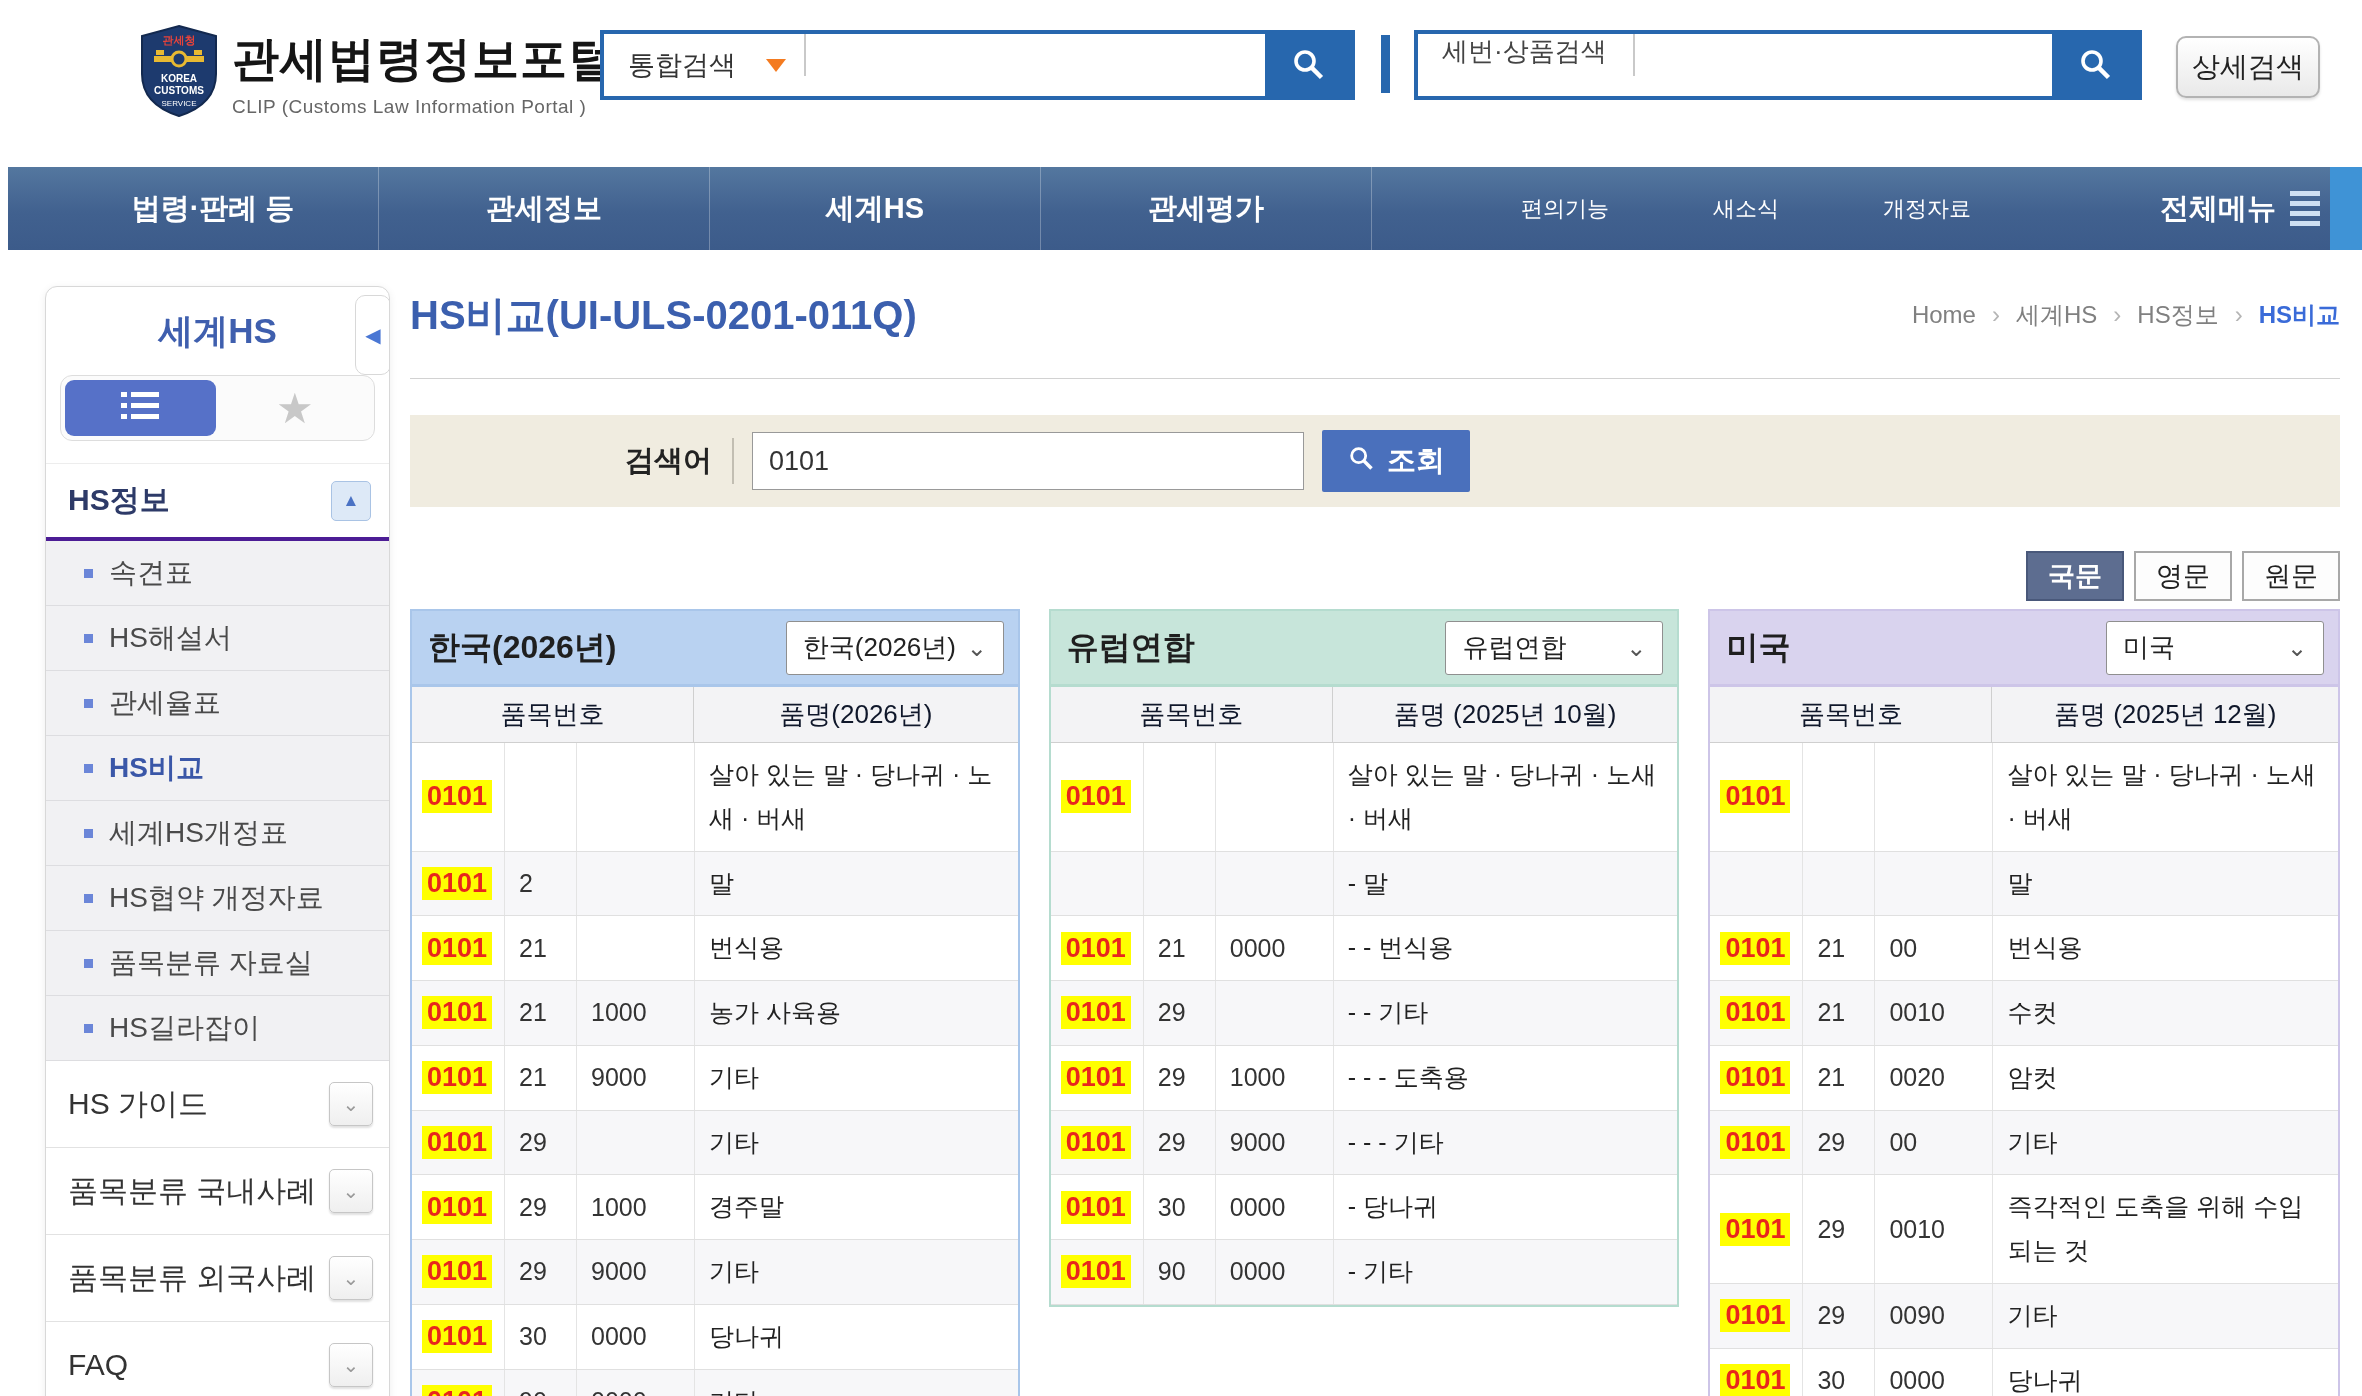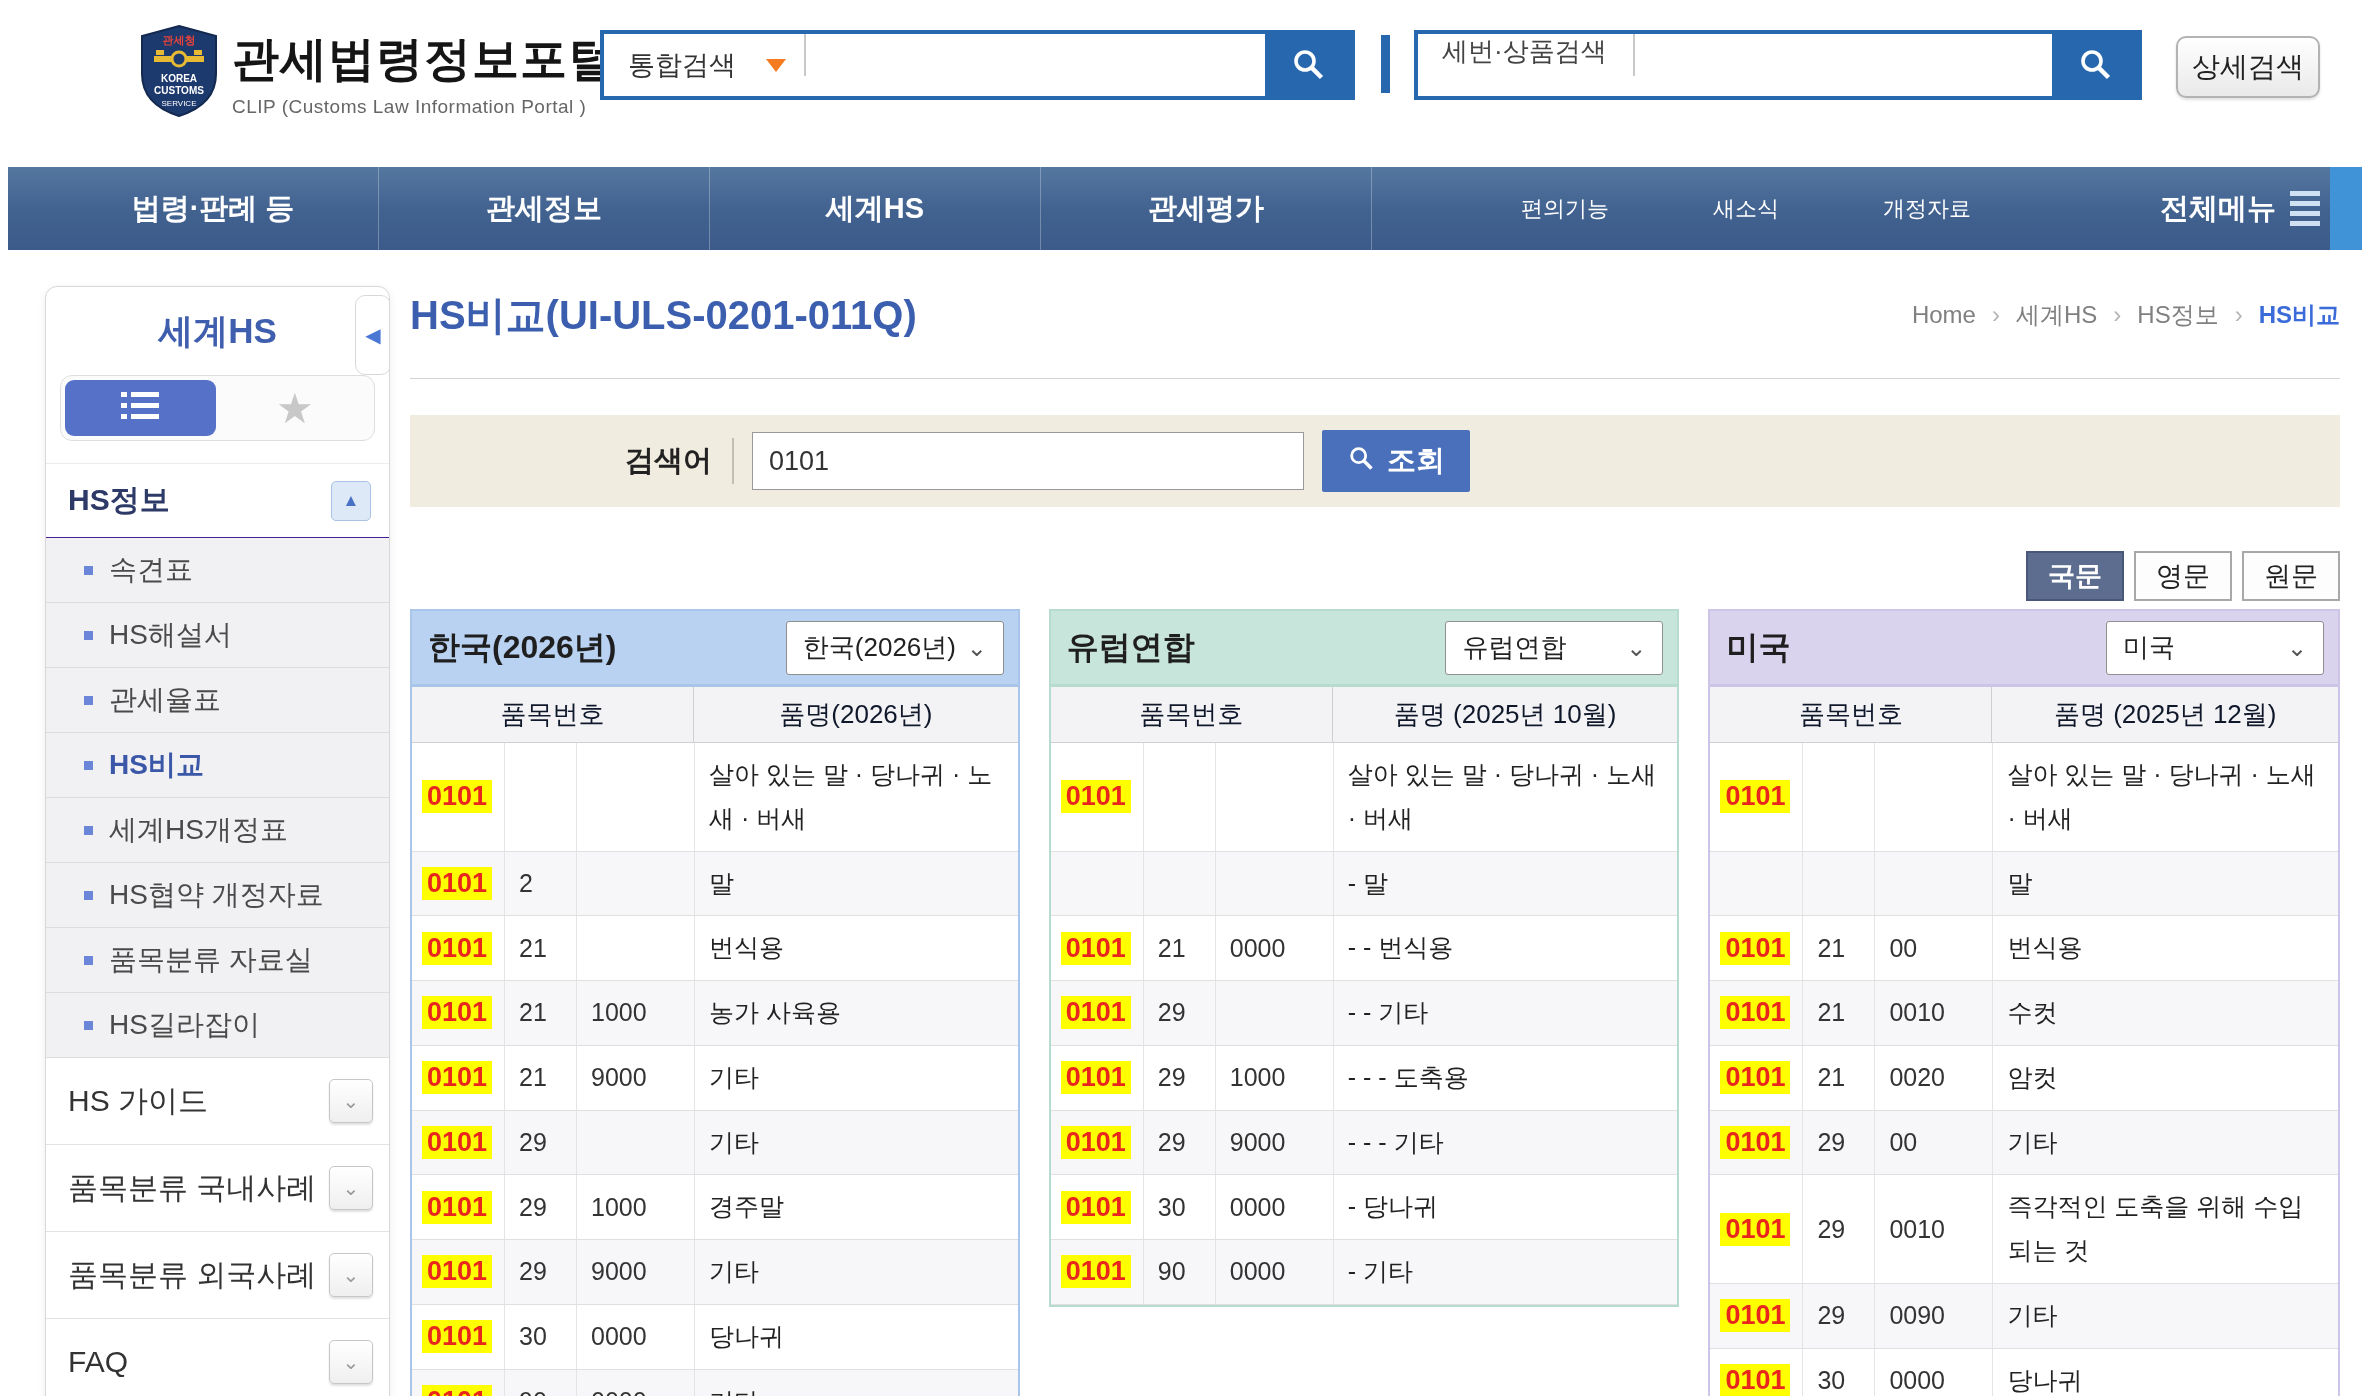--- a/index.html
+++ b/index.html
@@ -50,21 +50,21 @@
   .sb-collapse { position:absolute; right:-2px; top:8px; width:36px; height:80px; background:#fff; border:1px solid #d8d8d8;
                  border-radius:10px; display:flex; align-items:center; justify-content:center; color:#4a77d4; font-size:20px; cursor:pointer; }
   .sb-toggle { margin:0 14px 22px 14px; height:66px; border:1px solid #ddd; border-radius:12px; display:flex; background:#fbfbfb; padding:4px; gap:4px; }
   .sb-toggle .half { flex:1; border-radius:9px; display:flex; align-items:center; justify-content:center; cursor:pointer; }
   .sb-toggle .half.list { background:#5671c8; }
   .sb-toggle .half.star { color:#c8c8c8; font-size:42px; }
   .sb-sec-head { display:flex; align-items:center; justify-content:space-between; padding:16px 18px 16px 22px;
                  font-size:30px; font-weight:bold; color:#2d3a68; border-top:1px solid #ededed; }
   .up-btn { width:40px; height:40px; background:#dde9f7; border:1px solid #a9c3e4; border-radius:5px; color:#4a72c4;
             font-size:17px; display:flex; align-items:center; justify-content:center; cursor:pointer; }
-  .sb-sub { background:#f1f1f3; border-top:1px solid #4c1d95; }
+  .sb-sub { background:#f1f1f3; border-top:4px solid #4c1d95; }
   .sb-sub-item { height:65px; display:flex; align-items:center; gap:16px; padding-left:38px; font-size:28px; color:#4a4a4a;
                  border-bottom:1px solid #dddde0; cursor:pointer; }
   .sb-sub-item .bullet { width:9px; height:9px; background:#6b86d8; flex:none; }
   .sb-sub-item.active span.lbl { color:#3a57a8; font-weight:bold; }
   .sb-big-item { height:87px; display:flex; align-items:center; justify-content:space-between; padding:0 16px 0 22px;
                  font-size:30px; color:#333; border-bottom:1px solid #e2e2e2; background:#fff; cursor:pointer; }
   .chev-box { width:44px; height:44px; border:1px solid #c6c6c6; border-radius:5px; background:linear-gradient(#fff,#efefef);
               color:#999; font-size:20px; display:flex; align-items:center; justify-content:center; box-shadow:0 2px 2px rgba(0,0,0,.12); }
 
   

